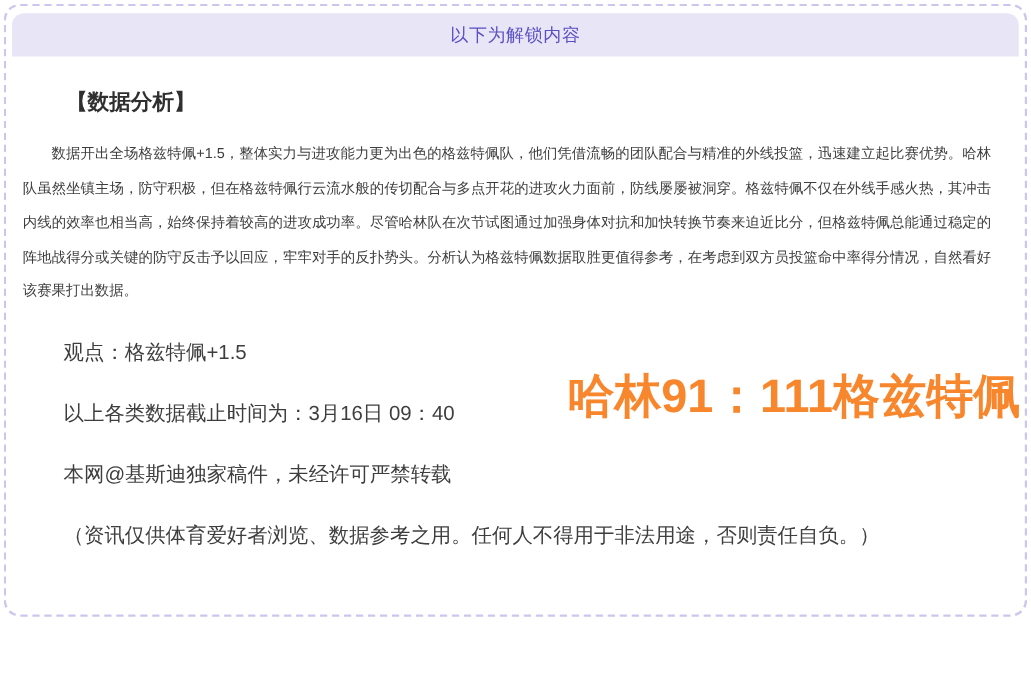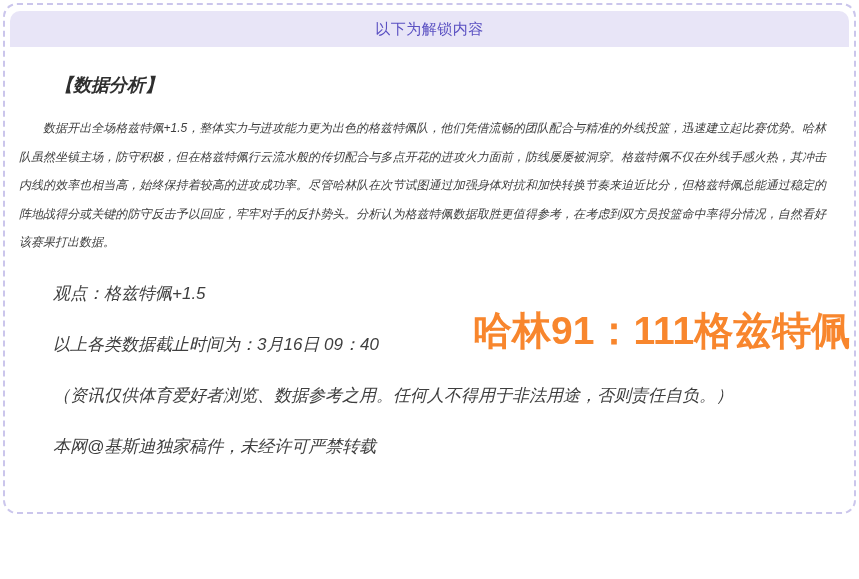--- a/index.html
+++ b/index.html
@@ -34,21 +34,20 @@
   }
   .banner span {
     color: var(--banner-text, #5A50C2);
     font-size: 15px;
     letter-spacing: 0.5px;
   }
   .content {
     position: relative;
     padding: 0 28px 0 14px;
     color: #3E3E3E;
-    font-style: italic;
   }
   .title {
     margin: 26px 0 0 0;
     font-size: 18px;
     line-height: 25px;
     font-weight: bold;
     color: #2F2F2F;
     text-indent: 2em;
   }
   .para {
@@ -83,18 +82,18 @@
 <div class="page">
   <div class="frame">
     <div class="banner">
       <span>以下为解锁内容</span>
     </div>
     <div class="content">
       <h2 class="title">【数据分析】</h2>
       <p class="para">数据开出全场格兹特佩+1.5，整体实力与进攻能力更为出色的格兹特佩队，他们凭借流畅的团队配合与精准的外线投篮，迅速建立起比赛优势。哈林队虽然坐镇主场，防守积极，但在格兹特佩行云流水般的传切配合与多点开花的进攻火力面前，防线屡屡被洞穿。格兹特佩不仅在外线手感火热，其冲击内线的效率也相当高，始终保持着较高的进攻成功率。尽管哈林队在次节试图通过加强身体对抗和加快转换节奏来迫近比分，但格兹特佩总能通过稳定的阵地战得分或关键的防守反击予以回应，牢牢对手的反扑势头。分析认为格兹特佩数据取胜更值得参考，在考虑到双方员投篮命中率得分情况，自然看好该赛果打出数据。</p>
       <p class="line">观点：格兹特佩+1.5</p>
       <p class="line">以上各类数据截止时间为：3月16日 09：40</p>
+      <p class="line">本网@基斯迪独家稿件，未经许可严禁转载</p>
       <p class="line">（资讯仅供体育爱好者浏览、数据参考之用。任何人不得用于非法用途，否则责任自负。）</p>
-      <p class="line">本网@基斯迪独家稿件，未经许可严禁转载</p>
     </div>
     <div class="watermark">哈林91：111格兹特佩</div>
   </div>
 </div>
 
 </body></html>

